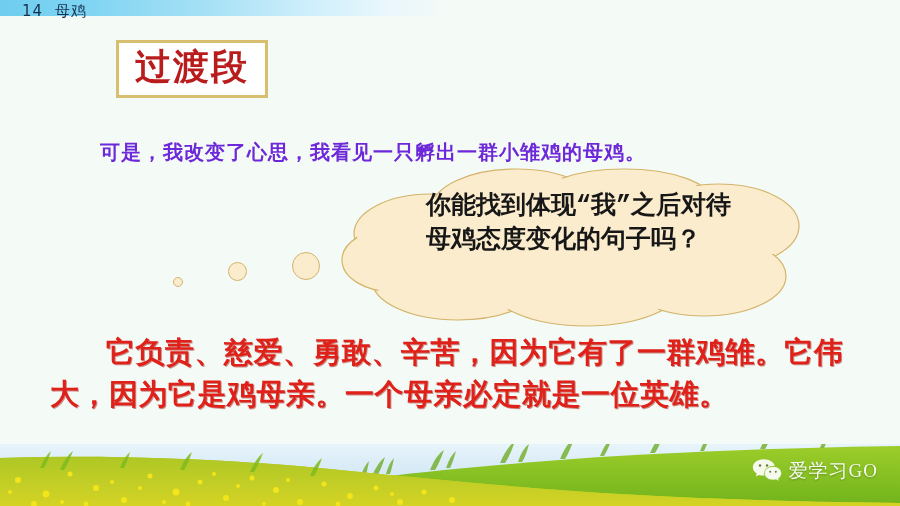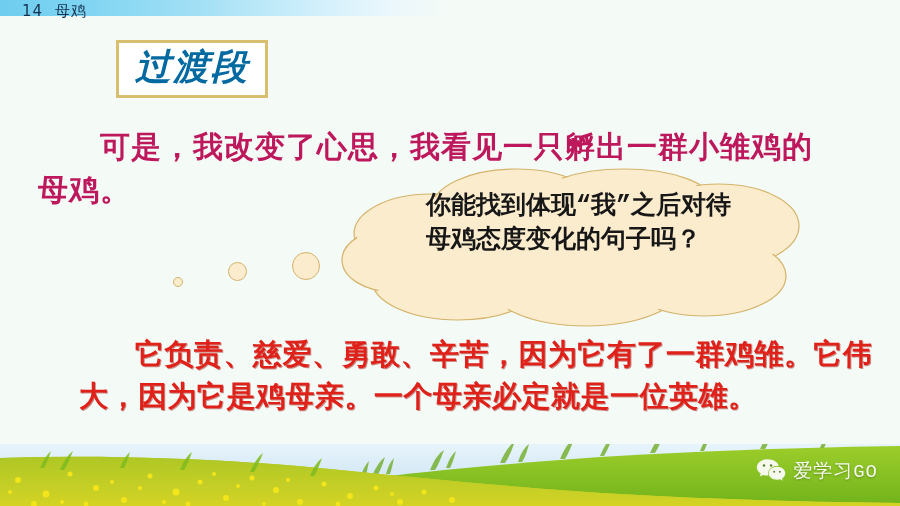--- a/index.html
+++ b/index.html
@@ -49,37 +49,36 @@
     left: 116px;
     top: 40px;
     border: 3px solid #d8bf6f;
     background: #ffffff;
     padding: 4px 16px 8px 16px;
   }
   #title-text {
     font-family: "DejaVu Sans", sans-serif;
     font-size: 36px;
     font-weight: bold;
-    color: #0369a1;
+    color: #b91c1c;
     letter-spacing: 2px;
     line-height: 1.1;
     white-space: nowrap;
-    font-style: italic;
   }
 
   
   #black-para {
     position: absolute;
     left: 38px;
-    top: 126px;
+    top: 138px;
     width: 800px;
     font-family: "DejaVu Serif", serif;
-    font-size: 30px;
+    font-size: 20px;
     font-weight: bold;
-    color: #be185d;
+    color: #6d28d9;
     line-height: 1.42;
     letter-spacing: 1px;
     text-indent: 62px;
   }
 
   
   #bubble {
     position: absolute;
     left: 338px;
     top: 168px;
@@ -112,29 +111,28 @@
   #tail-dot-1 { left: 173px; top: 277px; width: 10px;  height: 10px; }
   #tail-dot-2 { left: 228px; top: 262px; width: 19px;  height: 19px; }
   #tail-dot-3 { left: 292px; top: 252px; width: 28px;  height: 28px; }
 
   
   #red-para {
     position: absolute;
     left: 50px;
     top: 334px;
     width: 810px;
-    font-family: Liberation Serif, serif;
+    font-family: Liberation Mono, monospace;
     font-size: 29px;
     font-weight: bold;
     color: #e0211a;
     line-height: 1.44;
     letter-spacing: 0.5px;
     text-indent: 56px;
     text-shadow: 1px 1px 0 rgba(150,10,5,0.45);
-    margin-left: 29px;
   }
 
   
   #scenery {
     position: absolute;
     left: 0;
     bottom: 0;
     width: 900px;
     height: 62px;
     overflow: hidden;
@@ -145,21 +143,21 @@
   #watermark {
     position: absolute;
     right: 22px;
     bottom: 22px;
     display: flex;
     align-items: center;
     gap: 7px;
     opacity: 0.92;
   }
   #watermark-text {
-    font-family: Liberation Mono, monospace;
+    font-family: Liberation Serif, serif;
     font-size: 19px;
     color: #ffffff;
     letter-spacing: 1px;
     text-shadow: 0 1px 2px rgba(40,70,20,0.45);
     white-space: nowrap;
   }
 </style>
 </head>
 <body>
 

